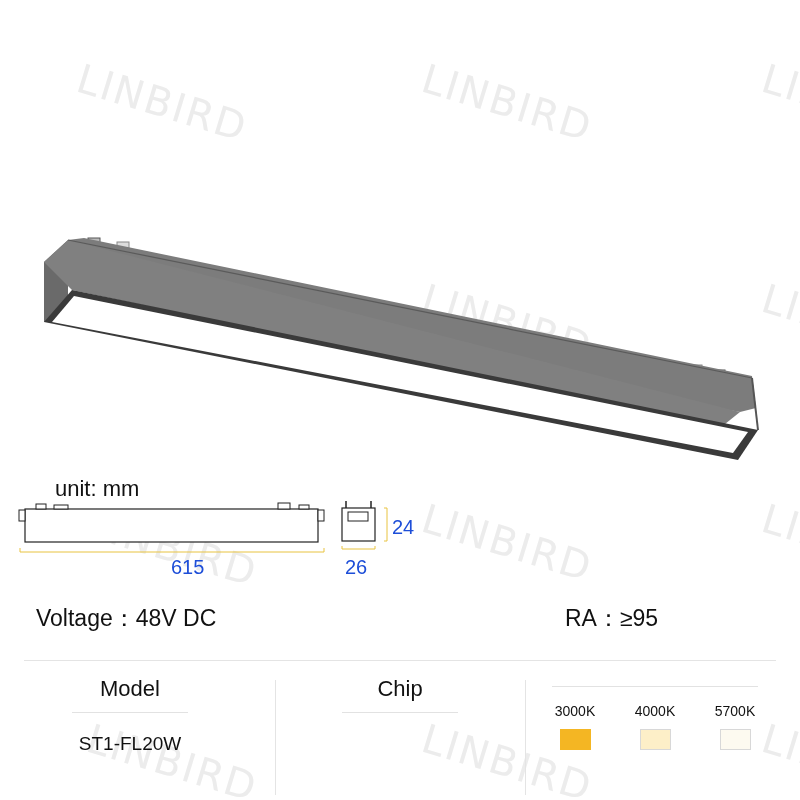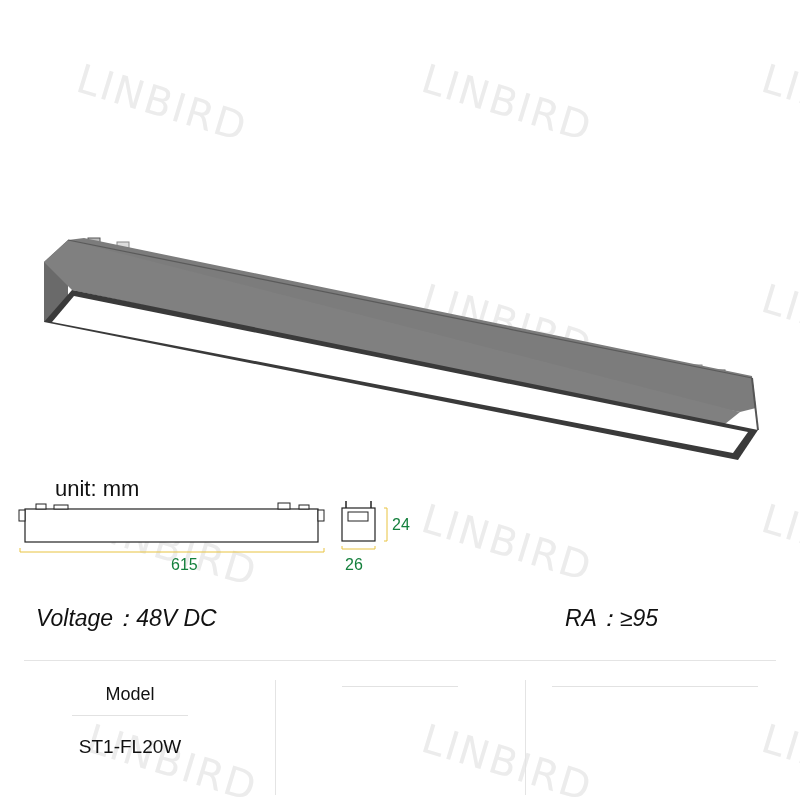--- a/index.html
+++ b/index.html
@@ -10,27 +10,27 @@
     color:#111;
   }
   .wm {
     position:absolute; font-family:"DejaVu Sans", sans-serif; font-size:40px;
     color:#ececec; transform:rotate(17deg); transform-origin:left top;
     letter-spacing:2px; pointer-events:none; white-space:nowrap;
   }
   .product { position:absolute; left:0; top:0; width:800px; height:470px; }
   .unit-label { position:absolute; left:55px; top:476px; font-size:22px; }
   .side-view { position:absolute; left:0; top:490px; width:420px; height:100px; }
-  .dim { position:absolute; color:#15803d; font-size:16px; }
+  .dim { position:absolute; color:#1d4ed8; font-size:20px; }
   .specs-row { position:absolute; top:603px; left:0; width:800px; height:36px; font-size:23px; }
-  .spec { position:absolute; top:0; white-space:nowrap;font-style:italic; }
+  .spec { position:absolute; top:0; white-space:nowrap; }
   .spec .k, .spec .v { display:inline; }
   .hline { position:absolute; left:24px; width:752px; top:660px; height:1px; background:#e4e4e4; }
   .col { position:absolute; top:676px; height:120px; text-align:center; }
-  .col-title { font-size:18px; margin-top:8px; }
+  .col-title { font-size:22px; margin-top:0; }
   .col-underline { height:1px; background:#e2e2e2; margin:10px auto 0; }
   .col-value { font-size:19px; margin-top:20px; }
   .vsep { position:absolute; top:680px; width:1px; height:115px; background:#e4e4e4; }
   .swatches { display:flex; justify-content:space-between; width:240px; margin:16px auto 0; }
   .sw { width:80px; text-align:center; }
   .sw-label { font-size:14px; }
   .sw-box { width:31px; height:21px; margin:10px auto 0; border:1px solid #d8d8d8; box-sizing:border-box; }
 </style>
 </head>
 <body>
@@ -107,19 +107,34 @@
 <div class="hline"></div>
 
 <div class="col" style="left:30px;width:200px;">
   <div class="col-title">Model</div>
   <div class="col-underline" style="width:116px;"></div>
   <div class="col-value">ST1-FL20W</div>
 </div>
 <div class="vsep" style="left:275px;"></div>
 
 <div class="col" style="left:300px;width:200px;">
+  <div class="col-title">Chip</div>
   <div class="col-underline" style="width:116px;"></div>
 </div>
 <div class="vsep" style="left:525px;"></div>
 
 <div class="col" style="left:535px;width:240px;">
   <div class="col-underline" style="width:206px;"></div>
+  <div class="swatches">
+    <div class="sw">
+      <div class="sw-label">3000K</div>
+      <div class="sw-box" style="background:#f4b623;border-color:#f4b623;"></div>
+    </div>
+    <div class="sw">
+      <div class="sw-label">4000K</div>
+      <div class="sw-box" style="background:#fdefc8;"></div>
+    </div>
+    <div class="sw">
+      <div class="sw-label">5700K</div>
+      <div class="sw-box" style="background:#fdfaf0;"></div>
+    </div>
+  </div>
 </div>
 
 </body></html>

